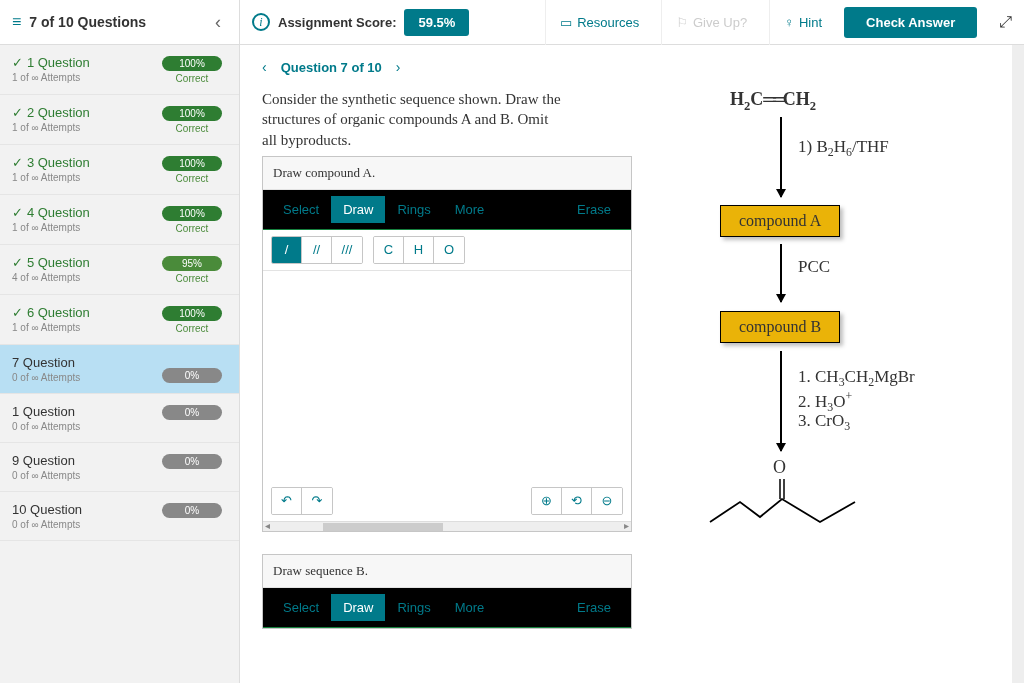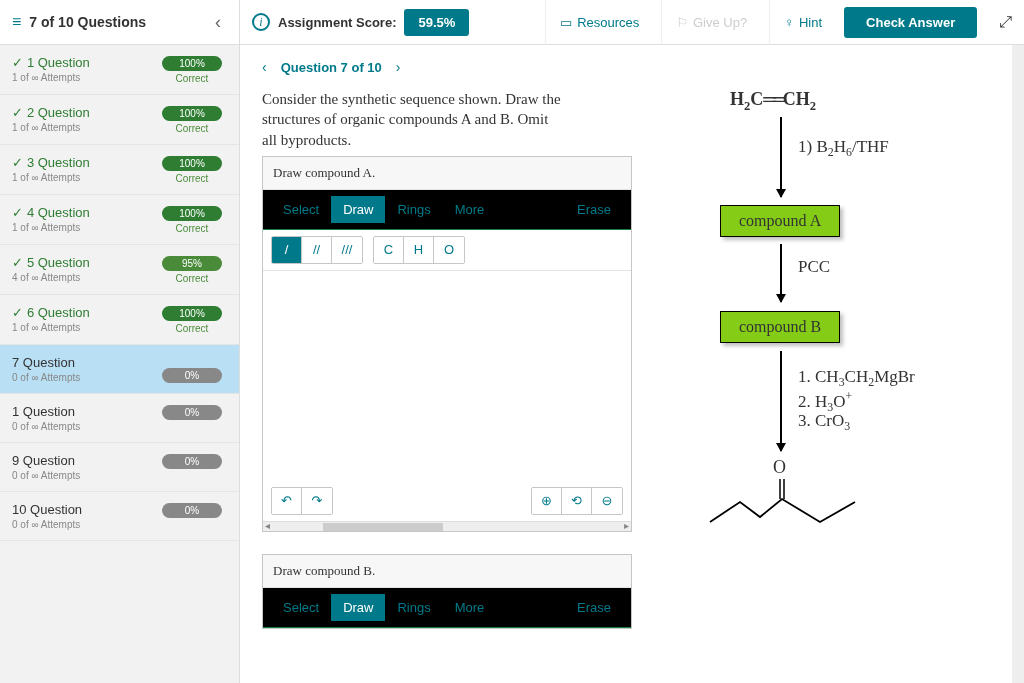--- a/index.html
+++ b/index.html
@@ -47,21 +47,21 @@
   .tab.erase { margin-left:auto; color:#007a8a;}
   .tool-row { display:flex; padding:6px 8px; gap:10px; background:#fff; border-bottom:1px solid #e3e3e3; align-items:center;}
   .btngroup { display:flex; border:1px solid #c6c6c6; border-radius:2px; overflow:hidden;}
   .btngroup .b { width:30px; height:26px; display:flex;align-items:center;justify-content:center;font-size:13px;color:#007a8a;border-right:1px solid #c6c6c6;cursor:pointer;background:#fff;}
   .btngroup .b:last-child{border-right:none;}
   .btngroup .b.active{background:#007a8a;color:#fff;}
   .canvas { height:210px; background:#fff; position:relative;}
   .canvas-footer { display:flex; justify-content:space-between; padding:6px 8px; background:#fff;}
   .scheme { position:relative; height: 560px; }
   .scheme-text { position:absolute; white-space:nowrap;}
-  .compound-box { position:absolute; border:1.5px solid #000; padding:6px 18px; background:#84cc16; box-shadow: 3px 3px 4px rgba(0,0,0,0.25); font-size:16px;}
+  .compound-box { position:absolute; border:1.5px solid #000; padding:6px 18px; background:#eab308; box-shadow: 3px 3px 4px rgba(0,0,0,0.25); font-size:16px;}
   .arrow-v { position:absolute; width:2px; background:#000;}
   .arrow-v::after { content:""; position:absolute; bottom:-1px; left:-4px; border-left:5px solid transparent;border-right:5px solid transparent;border-top:9px solid #000;}
   sub { font-size: 0.7em; vertical-align: sub;}
   sup { font-size: 0.7em; vertical-align: super;}
   svg.ketone { position:absolute; }
 </style>
 </head>
 <body>
 
 <div class="top-bar">
@@ -242,21 +242,21 @@
             </div>
           </div>
           <div style="height:10px;background:#eee;border-top:1px solid #ddd;position:relative;">
             <span style="position:absolute;left:2px;top:-2px;font-size:10px;color:#888;">◂</span>
             <span style="position:absolute;right:2px;top:-2px;font-size:10px;color:#888;">▸</span>
             <div style="position:absolute;left:60px;width:120px;height:8px;top:1px;background:#ccc;"></div>
           </div>
         </div>
 
         <div class="draw-panel">
-          <div class="draw-title">Draw compound B.</div>
+          <div class="draw-title">Draw sequence B.</div>
           <div class="tool-tabs">
             <span class="tab">Select</span>
             <span class="tab active">Draw</span>
             <span class="tab">Rings</span>
             <span class="tab">More</span>
             <span class="tab erase">Erase</span>
           </div>
         </div>
       </div>
 

